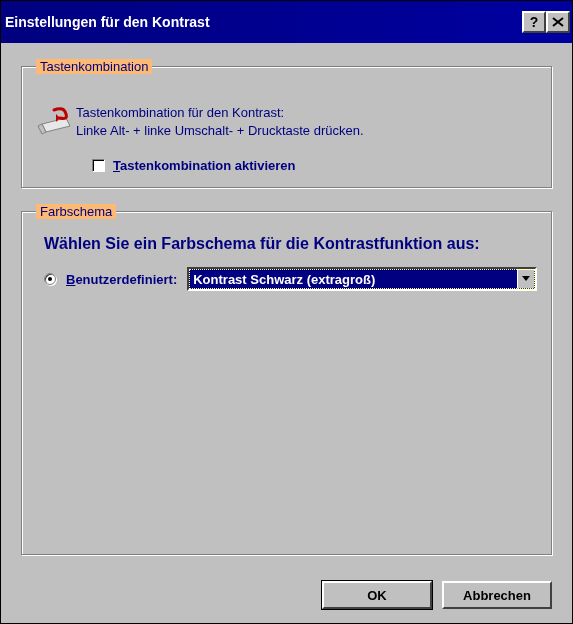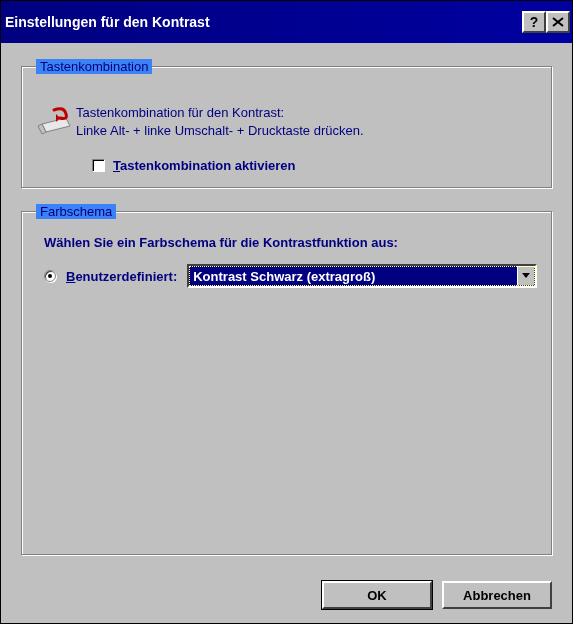--- a/index.html
+++ b/index.html
@@ -41,36 +41,36 @@
     border: 1px solid #808080;
     box-shadow: 1px 1px 0 #fff inset, 1px 1px 0 #fff;
     margin: 0 0 16px 0;
     padding: 10px 14px 14px 14px;
     position: relative;
   }
   fieldset.groupbox legend {
     color: #000080;
     font-size: 13px;
     padding: 0 4px;
-    background: #3b82f6;
+    background: #fdba74;
   }
   .kb-row { display: flex; align-items: flex-start; gap: 0; margin-top: 20px;}
   .kb-icon { width: 40px; height: 36px; flex-shrink: 0; }
   .kb-text { color: #000080; font-size: 13px; line-height: 1.4; }
   .kb-check { display: flex; align-items: center; gap: 8px; margin-top: 18px; margin-left: 56px; color: #000080; font-size: 13px; font-weight: bold;}
   .checkbox {
     width: 13px; height: 13px;
     background: #fff;
     border-top: 1px solid #808080;
     border-left: 1px solid #808080;
     border-right: 1px solid #fff;
     border-bottom: 1px solid #fff;
     box-shadow: inset 1px 1px 0 #000;
   }
-  .scheme-prompt { color: #000080; font-size: 13px; font-weight: bold; margin: 6px 0 14px 8px; }
+  .scheme-prompt { color: #000080; font-size: 16px; font-weight: bold; margin: 6px 0 14px 8px; }
   .radio-row { display: flex; align-items: center; gap: 10px; margin: 0 0 18px 8px; color: #000080; font-size: 13px; font-weight: bold;}
   .radio {
     width: 12px; height: 12px; border-radius: 50%;
     background: #fff;
     border: 1px solid #808080;
     box-shadow: inset 1px 1px 0 #404040, 1px 1px 0 #fff;
     position: relative; flex-shrink: 0;
   }
   .radio.checked::after {
     content: ""; position: absolute; top: 3px; left: 3px;

